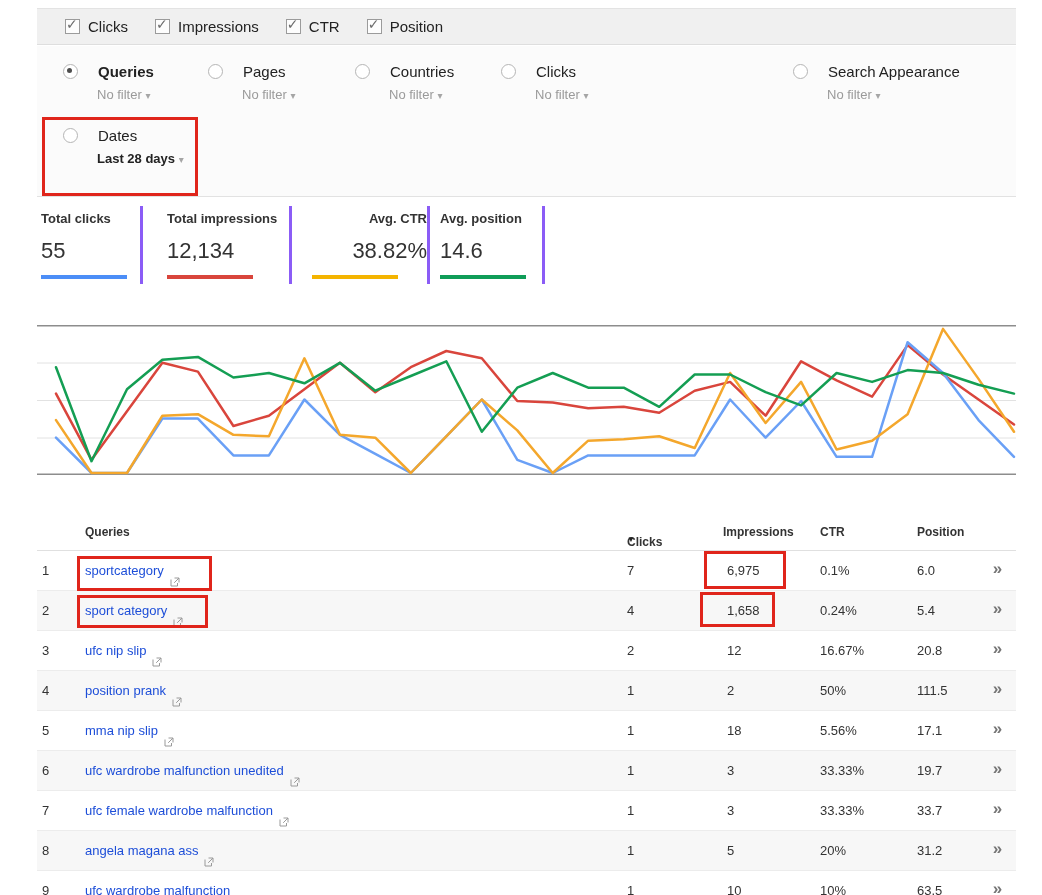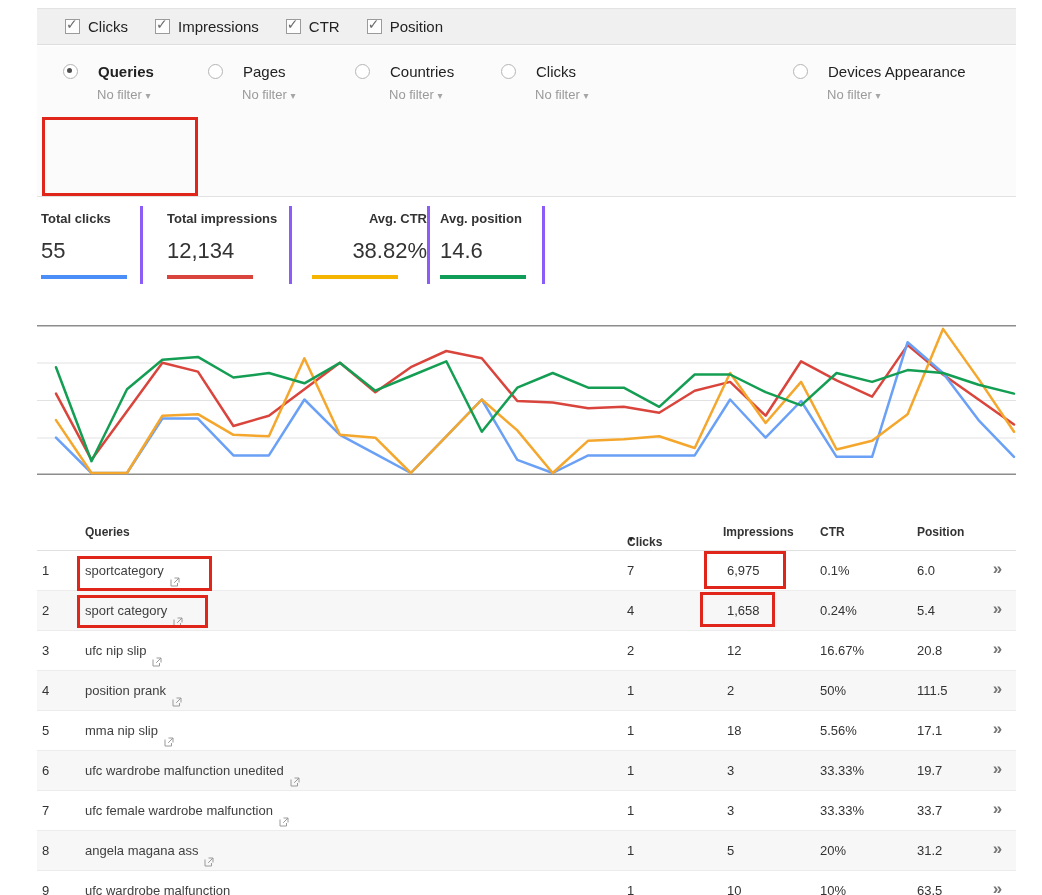--- a/index.html
+++ b/index.html
@@ -56,21 +56,21 @@
   .qtable{position:absolute;left:37px;top:515px;width:979px;}
   .thead{position:relative;height:35px;border-bottom:1px solid #e0e0e0;font-size:12px;font-weight:bold;color:#333;}
   .thead span{position:absolute;top:10px;cursor:pointer;}
   .h-queries{left:48px;} .h-clicks{left:590px;} .h-impr{left:686px;} .h-ctr{left:783px;} .h-pos{left:880px;}
   .sort-tri{font-size:8px;color:#222;}
   .trow{position:relative;height:39px;border-bottom:1px solid #ececec;font-size:13px;background:#fff;}
   .trow.alt{background:#f7f7f7;}
   .trow span{position:absolute;top:12px;}
   .c-rank{left:5px;color:#333;}
   .c-query{left:48px;color:#333;}
-  .qlink{color:#404040;text-decoration:none;cursor:pointer;}
+  .qlink{color:#1d4ed8;text-decoration:none;cursor:pointer;}
   .extlink{display:inline-block;margin-left:6px;vertical-align:3px;cursor:pointer;}
   .c-clicks{left:590px;} .c-impr{left:690px;} .c-ctr{left:783px;} .c-pos{left:880px;}
   .c-more{left:940px;top:8px !important;width:40px;text-align:center;font-size:17px;font-weight:bold;
     color:#757575;cursor:pointer;letter-spacing:-1px;}
 </style>
 </head>
 <body>
 
 <div id="page">
 
@@ -128,23 +128,30 @@
     <div class="dim-tab tab3">
       <div class="tab-head">
           <span class="radio"></span>
         <span class="tab-label">Clicks</span>
         </div>
       <div class="tab-filter"><span>No filter</span> <span class="dd-arrow">▾</span></div>
     </div>
     <div class="dim-tab tab5">
       <div class="tab-head">
           <span class="radio"></span>
-        <span class="tab-label">Devices Appearance</span>
-        </div>
-      <div class="tab-filter"><span>No filter</span> <span class="dd-arrow">▾</span></div>
+        <span class="tab-label">Search Appearance</span>
+        </div>
+      <div class="tab-filter"><span>No filter</span> <span class="dd-arrow">▾</span></div>
+    </div>
+    <div class="dim-tab dates-tab">
+      <div class="tab-head">
+          <span class="radio"></span>
+        <span class="tab-label">Dates</span>
+        </div>
+      <div class="tab-filter strong"><span>Last 28 days</span> <span class="dd-arrow">▾</span></div>
     </div>
   </div>
 
   <div class="metrics">
     <div class="metric m0">
       <div class="mlabel">Total clicks</div>
       <div class="mvalue">55</div>
       <div class="munder" style="background: rgb(76, 142, 247);"></div>
     </div>
     <div class="metric m1">

